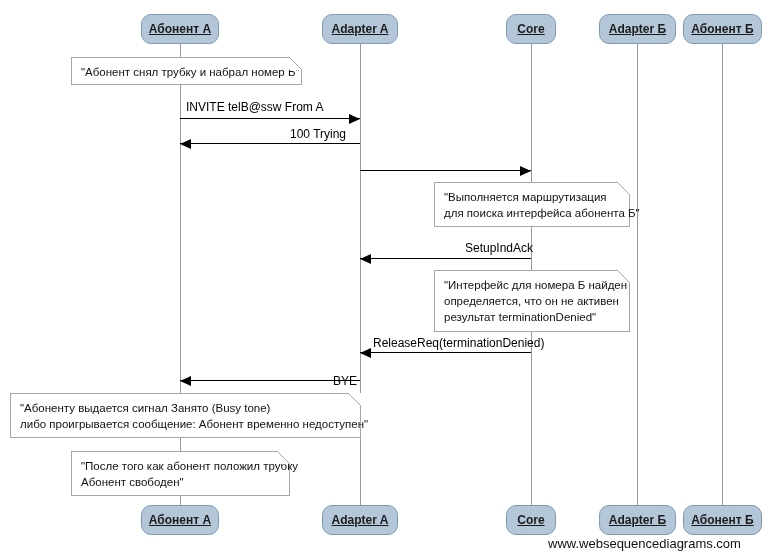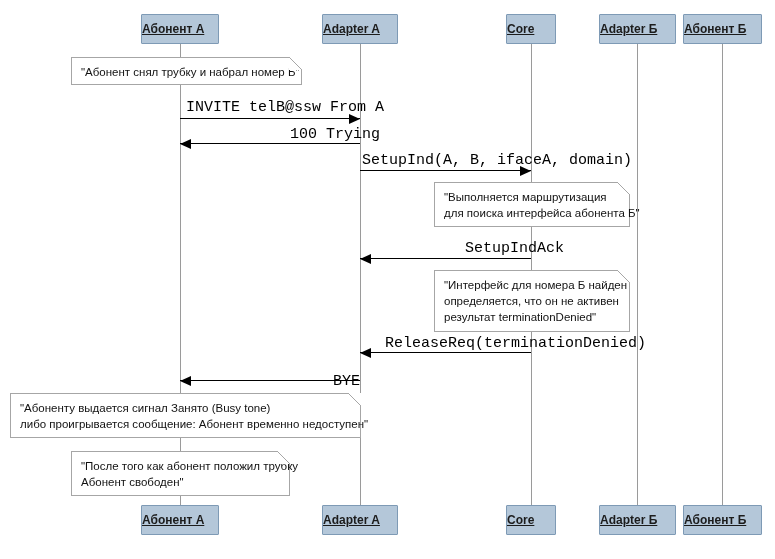--- a/index.html
+++ b/index.html
@@ -29,23 +29,24 @@
     top: 0;
     width: 775px;
     height: 559px;
   }
   
   .participant {
     position: absolute;
     box-sizing: border-box;
     background: #b4c7d9;
     border: 1px solid #7e9ab5;
-    border-radius: 1px;
+    border-radius: 10px;
     height: 30px;
     line-height: 28px;
+    text-align: center;
     font-size: 12px;
     font-weight: bold;
     color: #1c1c1c;
     text-decoration: underline;
     white-space: nowrap;
     overflow: hidden;
   }
   
   .lifeline {
     position: absolute;
@@ -63,25 +64,24 @@
     padding: 6px 9px 6px 9px;
     line-height: 16px;
     white-space: pre;
   }
   .note-text {
     display: block;
   }
   
   .msg-label {
     position: absolute;
-    font-size: 15px;
+    font-size: 12px;
     color: #000000;
     white-space: nowrap;
     line-height: 13px;
-    font-family: Liberation Mono, monospace;
   }
   .msg-line {
     position: absolute;
     height: 1px;
     background: #000000;
   }
   .arrowhead {
     position: absolute;
     width: 0;
     height: 0;
@@ -115,27 +115,26 @@
     </div>
   <div class="layer" id="messages-layer">
       <div class="msg-line" style="left: 180px; top: 118px; width: 180px;"></div>
       <div class="arrowhead right" style="top: 114px; left: 349px;"></div>
       <div class="msg-label" style="left: 186px; top: 101px;">INVITE telB@ssw From A</div>
       <div class="msg-line" style="left: 180px; top: 143px; width: 180px;"></div>
       <div class="arrowhead left" style="top: 139px; left: 180px;"></div>
       <div class="msg-label" style="left: 290px; top: 128px;">100 Trying</div>
       <div class="msg-line" style="left: 360px; top: 170px; width: 171px;"></div>
       <div class="arrowhead right" style="top: 166px; left: 520px;"></div>
-      <div class="msg-label" style="left: 362px; top: 154px;">SetupInd(A, B, ifaceA, domain)</div>
       <div class="msg-line" style="left: 360px; top: 258px; width: 171px;"></div>
       <div class="arrowhead left" style="top: 254px; left: 360px;"></div>
       <div class="msg-label" style="left: 465px; top: 242px;">SetupIndAck</div>
       <div class="msg-line" style="left: 360px; top: 352px; width: 171px;"></div>
       <div class="arrowhead left" style="top: 348px; left: 360px;"></div>
-      <div class="msg-label" style="left: 373px; top: 337px; margin-left: 12px;">ReleaseReq(terminationDenied)</div>
+      <div class="msg-label" style="left: 373px; top: 337px;">ReleaseReq(terminationDenied)</div>
       <div class="msg-line" style="left: 180px; top: 380px; width: 180px;"></div>
       <div class="arrowhead left" style="top: 376px; left: 180px;"></div>
       <div class="msg-label" style="left: 333px; top: 375px;">BYE</div>
     </div>
   <div class="layer" id="notes-layer">
       <div class="note" style="left: 71px; top: 57px; width: 231px; height: 28px;"><span class="note-text">"Абонент снял трубку и набрал номер Б"</span><div style="position: absolute; top: -1px; right: -1px; width: 12px; height: 12px; background: rgb(255, 255, 255); border-left: 1px solid rgb(166, 166, 166); border-bottom: 1px solid rgb(166, 166, 166);"></div><div style="position: absolute; top: -1px; right: -1px; width: 13px; height: 13px; overflow: hidden;"><svg width="13" height="13" viewBox="0 0 13 13">
             <polygon points="0,0 13,13 0,13" fill="#ffffff"></polygon>
             <line x1="0" y1="0" x2="13" y2="13" stroke="#a6a6a6" stroke-width="1"></line>
           </svg></div></div>
       <div class="note" style="left: 434px; top: 182px; width: 196px; height: 45px;"><span class="note-text">"Выполняется маршрутизация</span><span class="note-text">для поиска интерфейса абонента Б"</span><div style="position: absolute; top: -1px; right: -1px; width: 12px; height: 12px; background: rgb(255, 255, 255); border-left: 1px solid rgb(166, 166, 166); border-bottom: 1px solid rgb(166, 166, 166);"></div><div style="position: absolute; top: -1px; right: -1px; width: 13px; height: 13px; overflow: hidden;"><svg width="13" height="13" viewBox="0 0 13 13">
@@ -160,13 +159,14 @@
       <div class="participant" style="left: 141px; top: 505px; width: 78px;">Абонент А</div>
       <div class="participant" style="left: 322px; top: 14px; width: 76px;">Adapter A</div>
       <div class="participant" style="left: 322px; top: 505px; width: 76px;">Adapter A</div>
       <div class="participant" style="left: 506px; top: 14px; width: 50px;">Core</div>
       <div class="participant" style="left: 506px; top: 505px; width: 50px;">Core</div>
       <div class="participant" style="left: 599px; top: 14px; width: 77px;">Adapter Б</div>
       <div class="participant" style="left: 599px; top: 505px; width: 77px;">Adapter Б</div>
       <div class="participant" style="left: 683px; top: 14px; width: 79px;">Абонент Б</div>
       <div class="participant" style="left: 683px; top: 505px; width: 79px;">Абонент Б</div>
     </div>
+  <div id="footer" style="left: 548px; top: 536px;">www.websequencediagrams.com</div>
 </div>
 
 </body></html>

